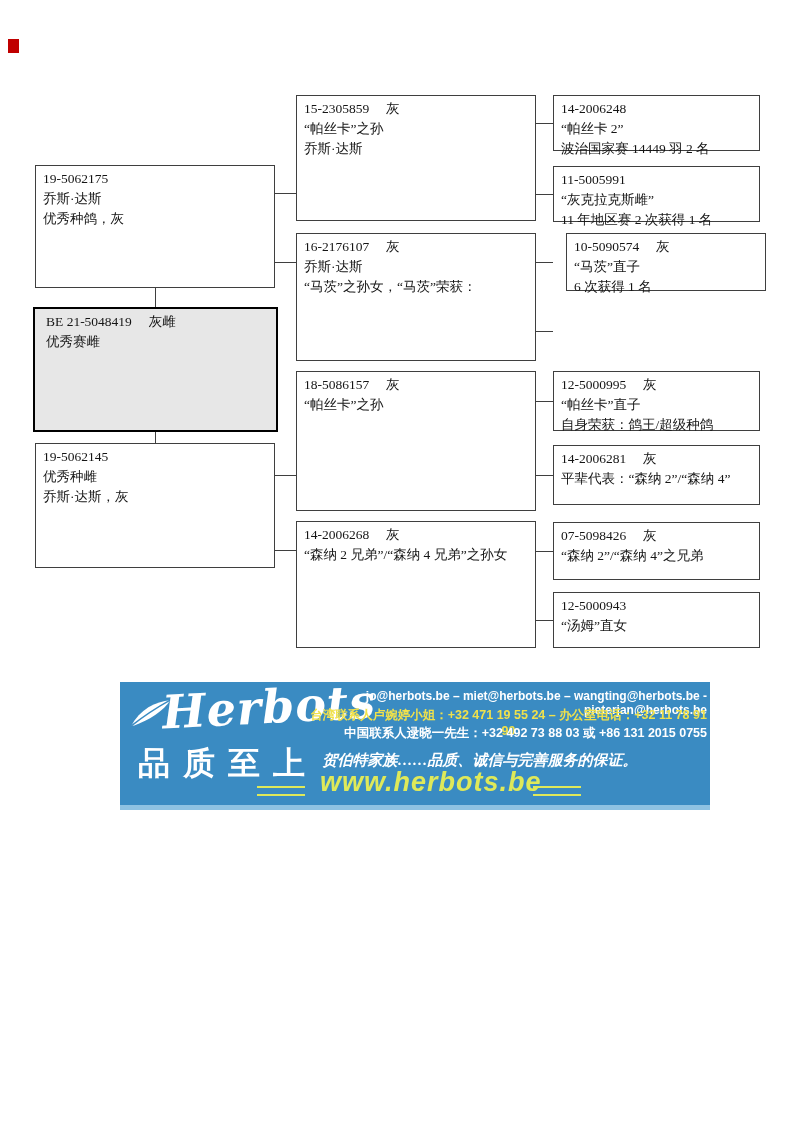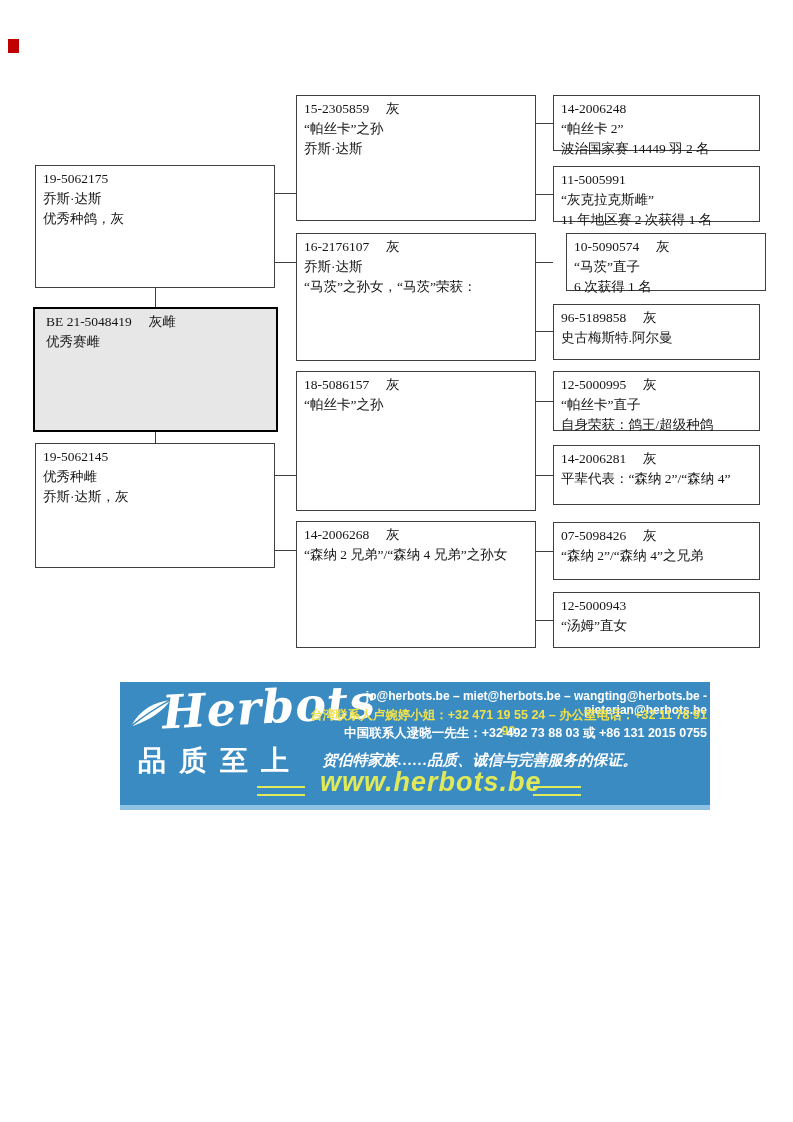--- a/index.html
+++ b/index.html
@@ -24,21 +24,21 @@
     background:#3a8bc2; font-family:"Liberation Sans","DejaVu Sans",sans-serif;
   }
   .banner-strip { position:absolute; left:0; bottom:0; width:100%; height:5px; background:#8ec2e2; }
   .logo-wrap { position:absolute; left:6px; top:2px; width:260px; height:58px; }
   .feather { position:absolute; left:2px; top:16px; transform:rotate(-8deg); }
   .logo-text {
     position:absolute; left:36px; top:-4px; color:#ffffff; font-family:"DejaVu Serif","Liberation Serif",serif;
     font-style:italic; font-weight:bold; font-size:46px; transform:rotate(-3deg); letter-spacing:1px;
   }
   .tagline {
-    position:absolute; left:18px; top:60px; color:#ffffff; font-size:28px; font-weight:bold;
+    position:absolute; left:18px; top:60px; color:#ffffff; font-size:32px; font-weight:bold;
     letter-spacing:13px; font-family:"Liberation Serif","DejaVu Serif",serif;
   }
   .emails { position:absolute; left:170px; right:3px; top:7px; text-align:right; color:#ffffff; font-weight:bold; font-size:12px; }
   .contact-tw { position:absolute; left:170px; right:3px; top:25px; text-align:center; color:#f0e14b; font-weight:bold; font-size:12.5px;margin-left:20px; }
   .contact-cn { position:absolute; left:170px; right:3px; top:43px; text-align:right; color:#ffffff; font-weight:bold; font-size:12.5px; }
   .slogan {
     position:absolute; left:150px; width:420px; top:69px; text-align:center; color:#ffffff;
     font-weight:bold; font-size:15px; font-family:"Liberation Serif","DejaVu Serif",serif; font-style:italic;
   }
   .url {
@@ -100,24 +100,20 @@
   <div class="pbox" style="left:553px;top:166px;width:207px;height:56px">
       <div>11-5005991</div>
       <div>“灰克拉克斯雌”</div>
       <div>11 年地区赛 2 次获得 1 名</div>
     </div>
   <div class="pbox" style="left:566px;top:233px;width:200px;height:58px">
       <div>10-5090574     灰</div>
       <div>“马茨”直子</div>
       <div>6 次获得 1 名</div>
     </div>
-  <div class="pbox" style="left:553px;top:304px;width:207px;height:56px">
-      <div>96-5189858     灰</div>
-      <div>史古梅斯特.阿尔曼</div>
-    </div>
   <div class="pbox" style="left:553px;top:371px;width:207px;height:60px">
       <div>12-5000995     灰</div>
       <div>“帕丝卡”直子</div>
       <div>自身荣获：鸽王/超级种鸽</div>
     </div>
   <div class="pbox" style="left:553px;top:445px;width:207px;height:60px">
       <div>14-2006281     灰</div>
       <div>平辈代表：“森纳 2”/“森纳 4”</div>
     </div>
   <div class="pbox" style="left:553px;top:522px;width:207px;height:58px">

